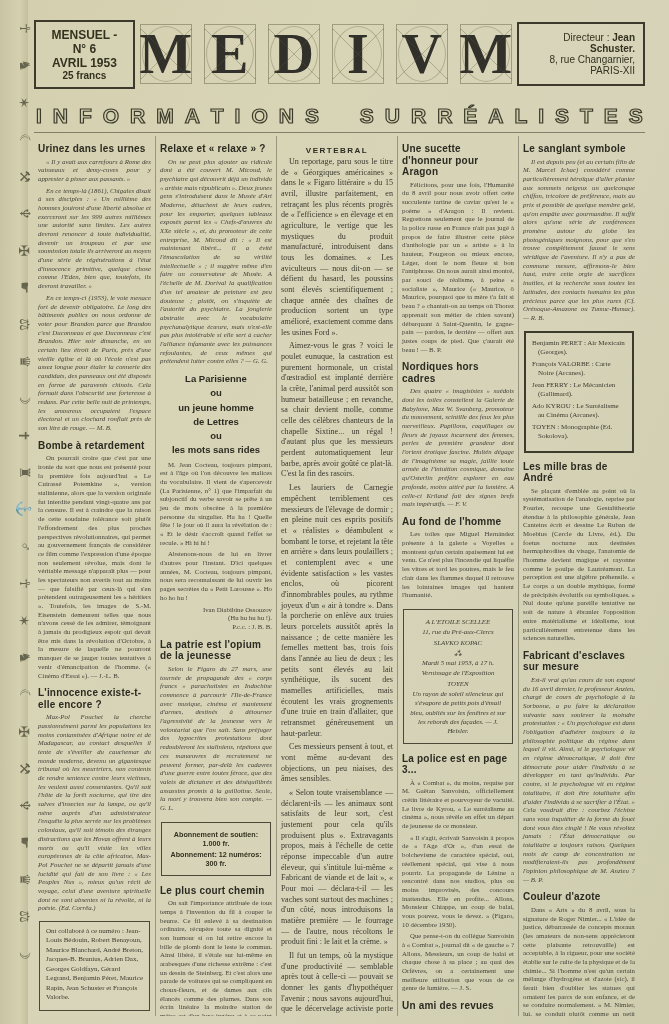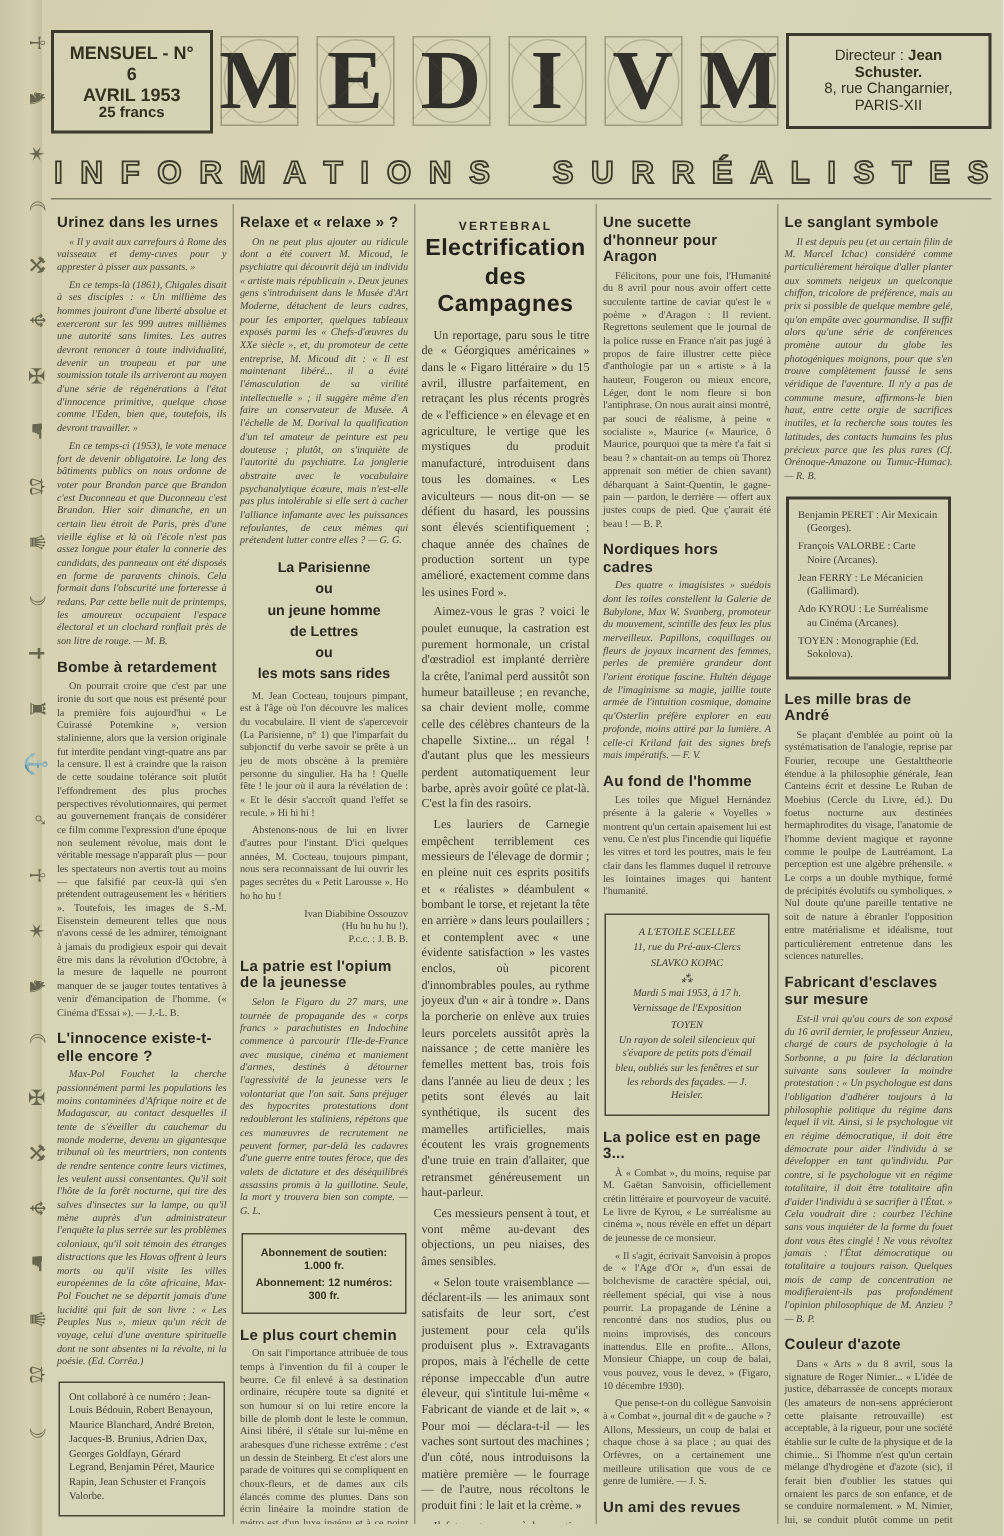--- a/index.html
+++ b/index.html
@@ -3,30 +3,30 @@
 <meta charset="utf-8">
 <style>
   html,body{margin:0;padding:0;}
   .page{position:relative;width:669px;height:1024px;overflow:hidden;
     background:linear-gradient(115deg,#d3cfae 0%,#d8d4b6 30%,#d6d3b8 60%,#cfcdae 100%);
     font-family:"Liberation Serif",serif;color:#45443a;}
   .margin-strip{position:absolute;left:0;top:0;width:28px;height:1024px;
     background:linear-gradient(90deg,#c9c5a4,#d4d0b0 70%,#c4c09e);
     display:flex;flex-direction:column;align-items:center;padding-top:10px;box-sizing:border-box;}
   .margin-strip p{margin:0;height:37px;font-size:14px;color:#55543f;opacity:.85;transform:rotate(90deg);}
-  .content{position:absolute;left:28px;top:0;width:641px;height:828px;padding:10px 8px 0 6px;box-sizing:border-box;}
+  .content{position:absolute;left:12px;top:0;width:641px;height:828px;padding:10px 8px 0 22px;box-sizing:border-box;}
   
   .mast{display:flex;align-items:center;justify-content:space-between;height:88px;}
   .issue-box,.dir-box{border:2px solid #3b3a2d;padding:6px 8px;text-align:center;
     font-family:"Liberation Sans",sans-serif;color:#33321f;background:rgba(255,255,255,0.04);}
   .issue-box{width:118px;}
   .issue-box .l1{font-size:12px;font-weight:bold;}
   .issue-box .l2{font-size:12px;font-weight:bold;}
   .issue-box .l3{font-size:10px;font-weight:bold;}
-  .dir-box{width:158px;text-align:center;padding:8px 8px;}
+  .dir-box{width:158px;text-align:right;padding:8px 8px;}
   .dir-box .l1{font-size:10px;}
   .dir-box .l1 b{font-weight:bold;}
   .dir-box .l2{font-size:10px;margin-top:0;}
   .mast-title{display:flex;justify-content:center;gap:2px;}
   .mast-title span{position:relative;width:62px;height:70px;display:flex;align-items:center;justify-content:center;
     font-family:"Liberation Serif",serif;font-size:56px;font-weight:bold;color:#31302a;}
   .mast-title span::before{content:"";position:absolute;inset:5px;border:1px solid rgba(90,88,60,.45);
     background:
       linear-gradient(45deg,transparent 49.4%,rgba(90,88,60,.35) 49.4%,rgba(90,88,60,.35) 50.6%,transparent 50.6%),
       linear-gradient(-45deg,transparent 49.4%,rgba(90,88,60,.35) 49.4%,rgba(90,88,60,.35) 50.6%,transparent 50.6%);}
@@ -211,21 +211,20 @@
         <article>
           <h3 class="head">Le plus court chemin</h3>
           <div class="body">
               <p>On sait l'importance attribuée de tous temps à l'invention du fil à couper le beurre. Ce fil enlevé à sa destination ordinaire, récupère toute sa dignité et son humour si on lui retire encore la bille de plomb dont le leste le commun. Ainsi libéré, il s'étale sur lui-même en arabesques d'une richesse extrême : c'est un dessin de Steinberg. Et c'est alors une parade de voitures qui se compliquent en choux-fleurs, et de dames aux cils élancés comme des plumes. Dans son écrin linéaire la moindre station de métro est d'un luxe ingénu et à ce point précis que les légendes devenues inutiles se brouillent d'elles-mêmes. Habile comme nul autre à cerner le ridicule, Steinberg est invité en Angleterre pour le Couronnement. (Galerie Maeght.)</p>
             </div>
         </article>
       </div>
 
       <div class="col feature">
         <div class="kicker">VERTEBRAL</div>
-        <h2 class="feature-title">Electrification des Campagnes</h2>
         <div class="body">
             <p>Un reportage, paru sous le titre de « Géorgiques américaines » dans le « Figaro littéraire » du 15 avril, illustre parfaitement, en retraçant les plus récents progrès de « l'efficience » en élevage et en agriculture, le vertige que les mystiques du produit manufacturé, introduisent dans tous les domaines. « Les aviculteurs — nous dit-on — se défient du hasard, les poussins sont élevés scientifiquement ; chaque année des chaînes de production sortent un type amélioré, exactement comme dans les usines Ford ».</p>
             <p>Aimez-vous le gras ? voici le poulet eunuque, la castration est purement hormonale, un cristal d'œstradiol est implanté derrière la crête, l'animal perd aussitôt son humeur batailleuse ; en revanche, sa chair devient molle, comme celle des célèbres chanteurs de la chapelle Sixtine... un régal ! d'autant plus que les messieurs perdent automatiquement leur barbe, après avoir goûté ce plat-là. C'est la fin des rasoirs.</p>
             <p>Les lauriers de Carnegie empêchent terriblement ces messieurs de l'élevage de dormir ; en pleine nuit ces esprits positifs et « réalistes » déambulent « bombant le torse, et rejetant la tête en arrière » dans leurs poulaillers ; et contemplent avec « une évidente satisfaction » les vastes enclos, où picorent d'innombrables poules, au rythme joyeux d'un « air à tondre ». Dans la porcherie on enlève aux truies leurs porcelets aussitôt après la naissance ; de cette manière les femelles mettent bas, trois fois dans l'année au lieu de deux ; les petits sont élevés au lait synthétique, ils sucent des mamelles artificielles, mais écoutent les vrais grognements d'une truie en train d'allaiter, que retransmet généreusement un haut-parleur.</p>
             <p>Ces messieurs pensent à tout, et vont même au-devant des objections, un peu niaises, des âmes sensibles.</p>
             <p>« Selon toute vraisemblance — déclarent-ils — les animaux sont satisfaits de leur sort, c'est justement pour cela qu'ils produisent plus ». Extravagants propos, mais à l'échelle de cette réponse impeccable d'un autre éleveur, qui s'intitule lui-même « Fabricant de viande et de lait », « Pour moi — déclara-t-il — les vaches sont surtout des machines ; d'un côté, nous introduisons la matière première — le fourrage — de l'autre, nous récoltons le produit fini : le lait et la crème. »</p>
             <p>Il fut un temps, où la mystique d'une productivité — semblable après tout à celle-ci — pouvait se donner les gants d'hypothéquer l'avenir ; nous savons aujourd'hui, que le décervelage activiste porte en lui-même — à l'Ouest comme à l'Est — les germes d'une logique conséquente ; qui conduit directement au monde catégorique, abstrait ; où le plaisir, pas même mis en valeur, est purement néanti ; toute passion éteinte, pharmaceutiquement, dans l'eau stérilisée d'un bagne productiviste, où l'homme est avant tout une excellente « façon » de transformer le temps en travail.</p>
           </div>
 
       </div>

